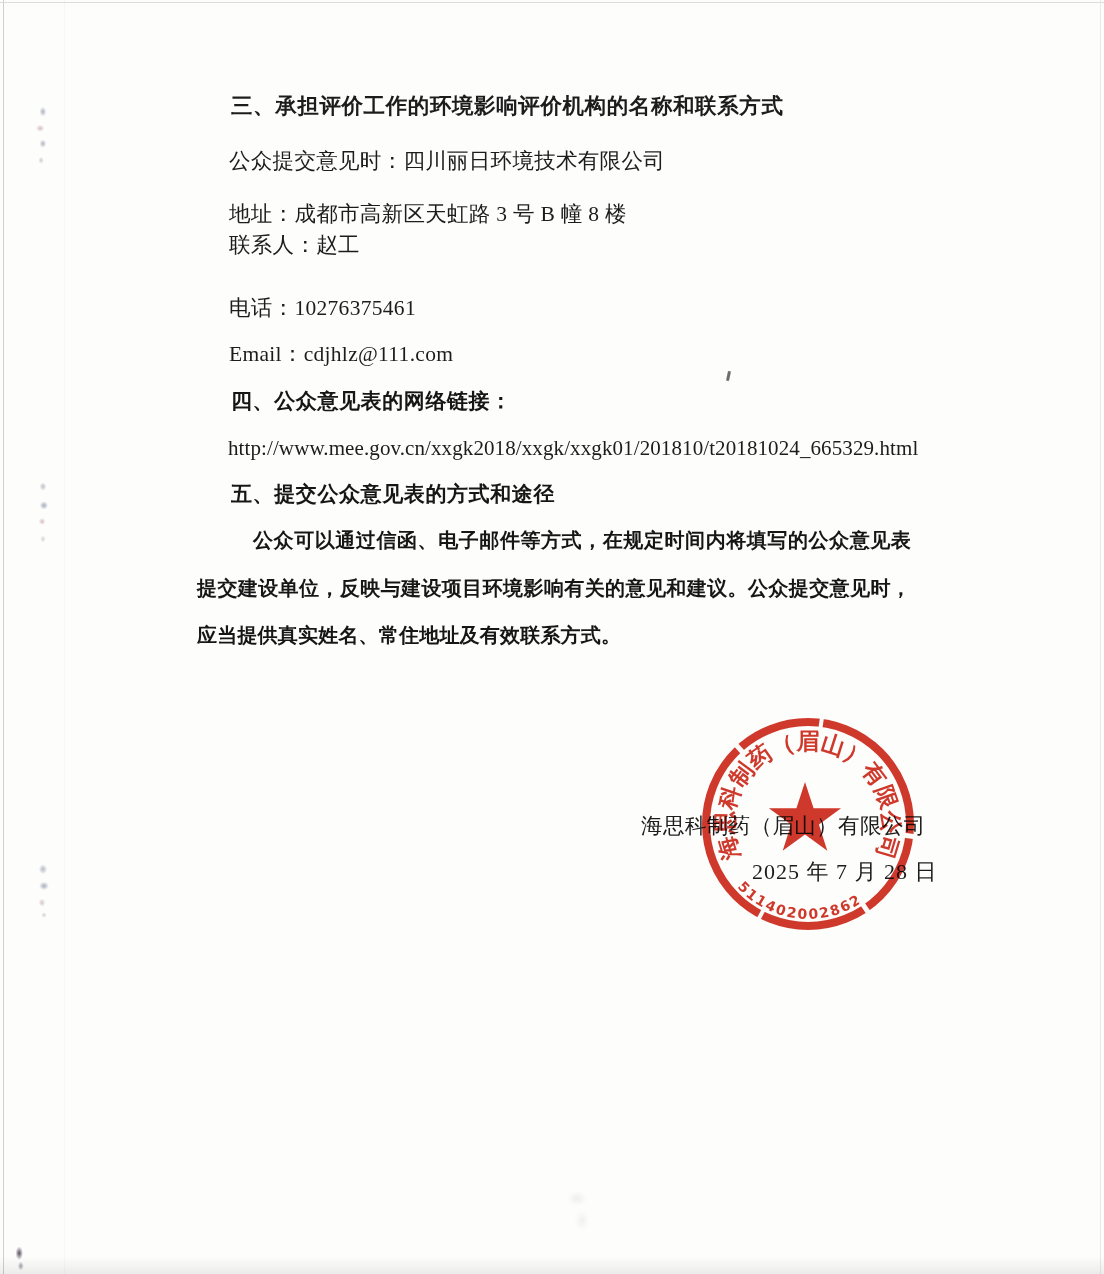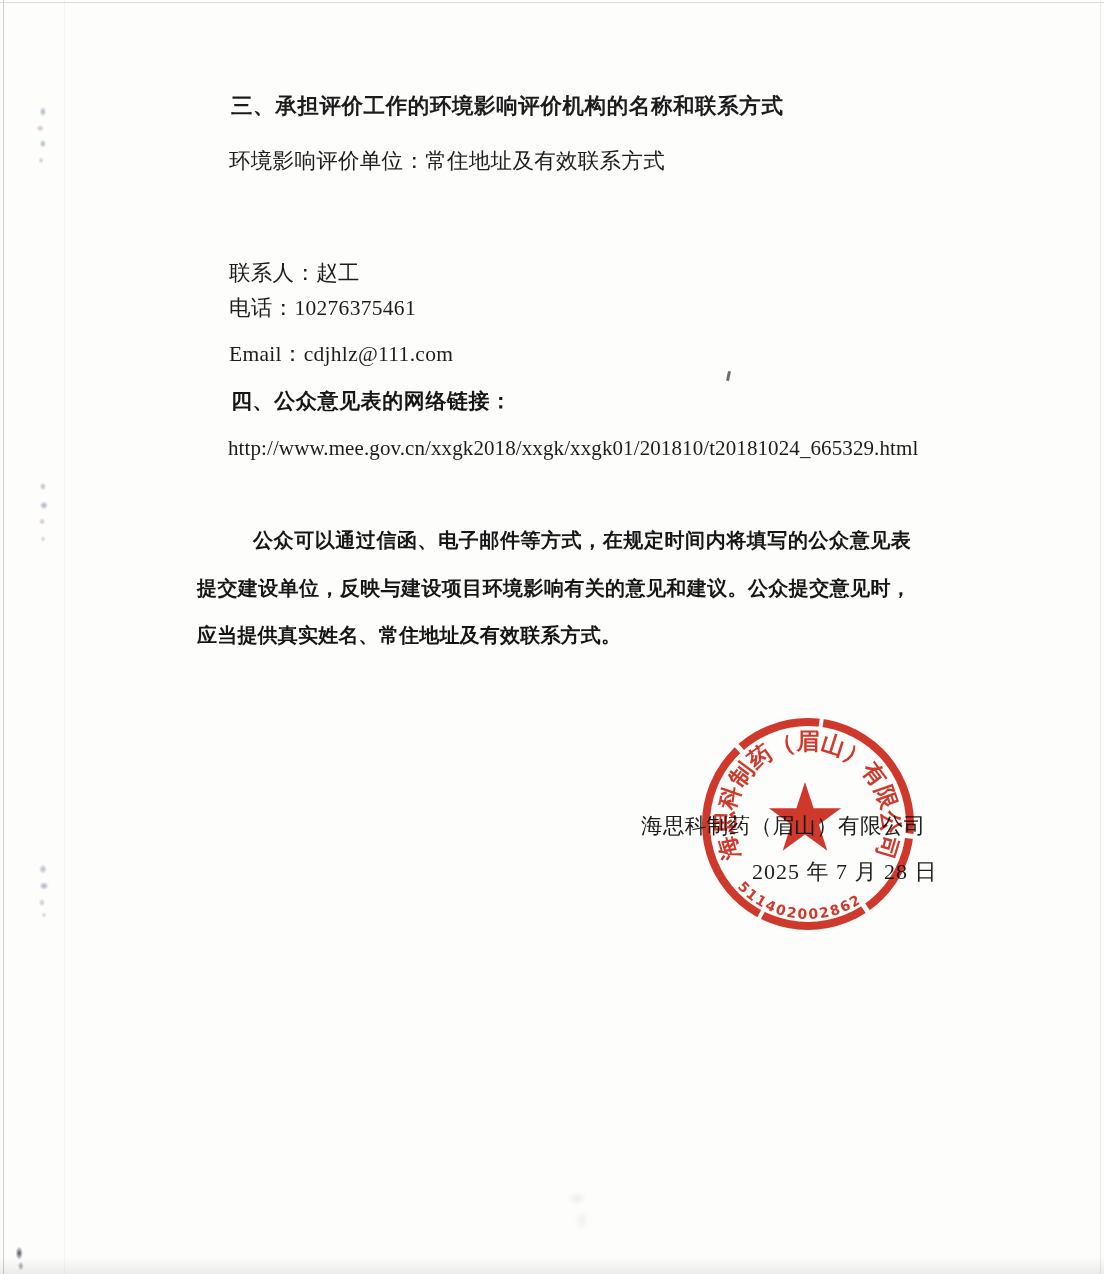--- a/index.html
+++ b/index.html
@@ -94,33 +94,35 @@
   <div class="edge-bottom"></div>
   <div class="smudge smudge-1"></div>
   <div class="smudge smudge-2"></div>
   <div class="smudge smudge-3"></div>
   <div class="smudge smudge-4"></div>
   <div class="smudge smudge-5"></div>
   <div class="tick-mark"></div>
 
   <div class="line serif-line heading3" style="left:231px;top:93px">三、承担评价工作的环境影响评价机构的名称和联系方式</div>
 
-  <div class="line serif-line" style="left:229px;top:148px">环境影响评价单位：常住地址及有效联系方式</div>
+  <div class="line serif-line" style="left:229px;top:148px">公众提交意见时：四川丽日环境技术有限公司</div>
 
+  <div class="line serif-line" style="left:229px;top:201px">地址：成都市高新区天虹路 3 号 B 幢 8 楼</div>
 
-  <div class="line serif-line" style="left:229px;top:260px">联系人：赵工</div>
+  <div class="line serif-line" style="left:229px;top:232px">联系人：赵工</div>
 
   <div class="line serif-line" style="left:229px;top:295px">电话：10276375461</div>
 
   <div class="line serif-line" style="left:229px;top:341px">Email：cdjhlz@111.com</div>
 
   <div class="line bold-sans" style="left:231px;top:388px">四、公众意见表的网络链接：</div>
 
   <div class="line url-line" style="left:228px;top:435px">http://www.mee.gov.cn/xxgk2018/xxgk/xxgk01/201810/t20181024_665329.html</div>
 
+  <div class="line bold-sans" style="left:231px;top:481px">五、提交公众意见表的方式和途径</div>
 
   <div class="para">公众可以通过信函、电子邮件等方式，在规定时间内将填写的公众意见表提交建设单位，反映与建设项目环境影响有关的意见和建议。公众提交意见时，应当提供真实姓名、常住地址及有效联系方式。</div>
 
   <div class="line sign-company" style="left:641px;top:813px">海思科制药（眉山）有限公司</div>
 
   <div class="line sign-date" style="left:752px;top:858px">2025 年 7 月 28 日</div>
 
   <div class="seal">
     <svg width="224" height="224" viewBox="0 0 224 224">
       <defs>

